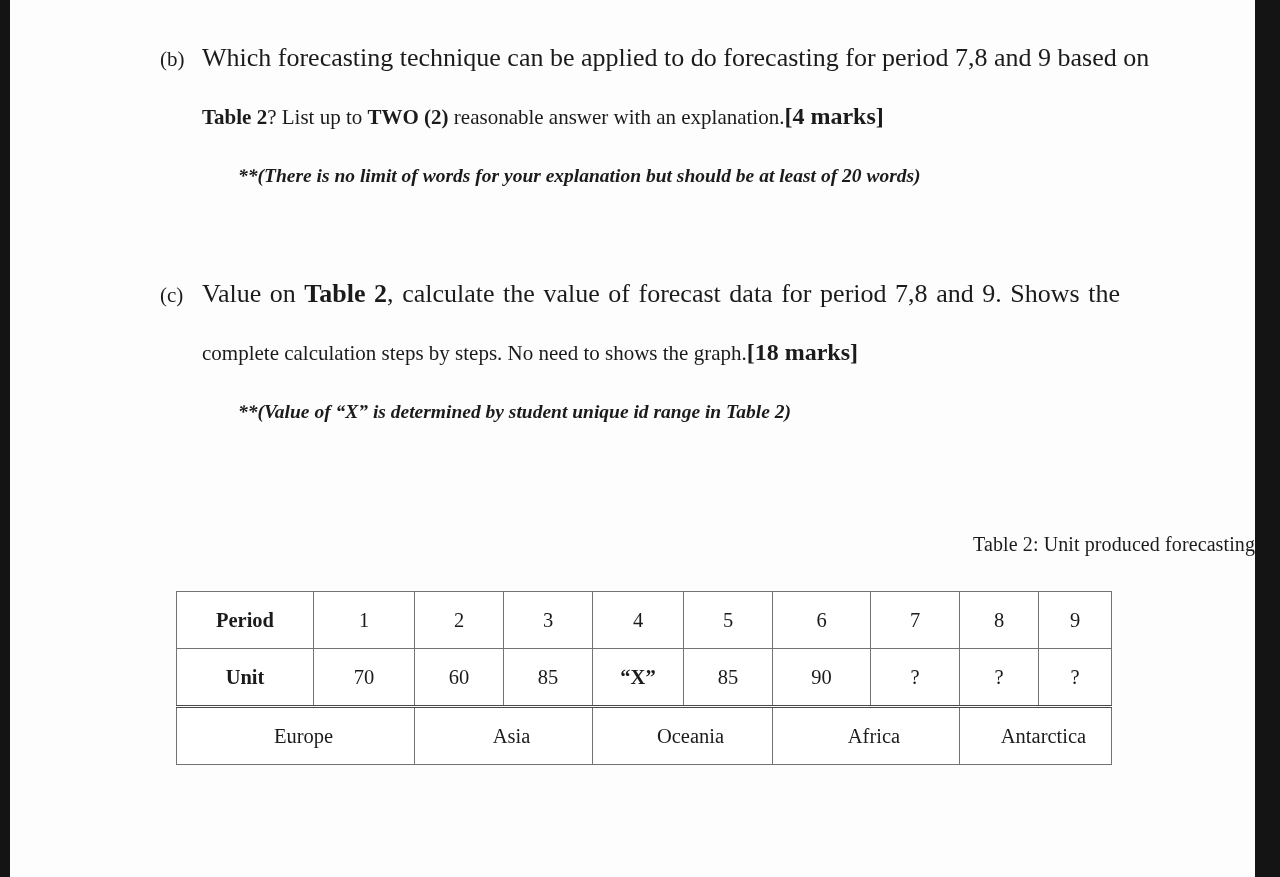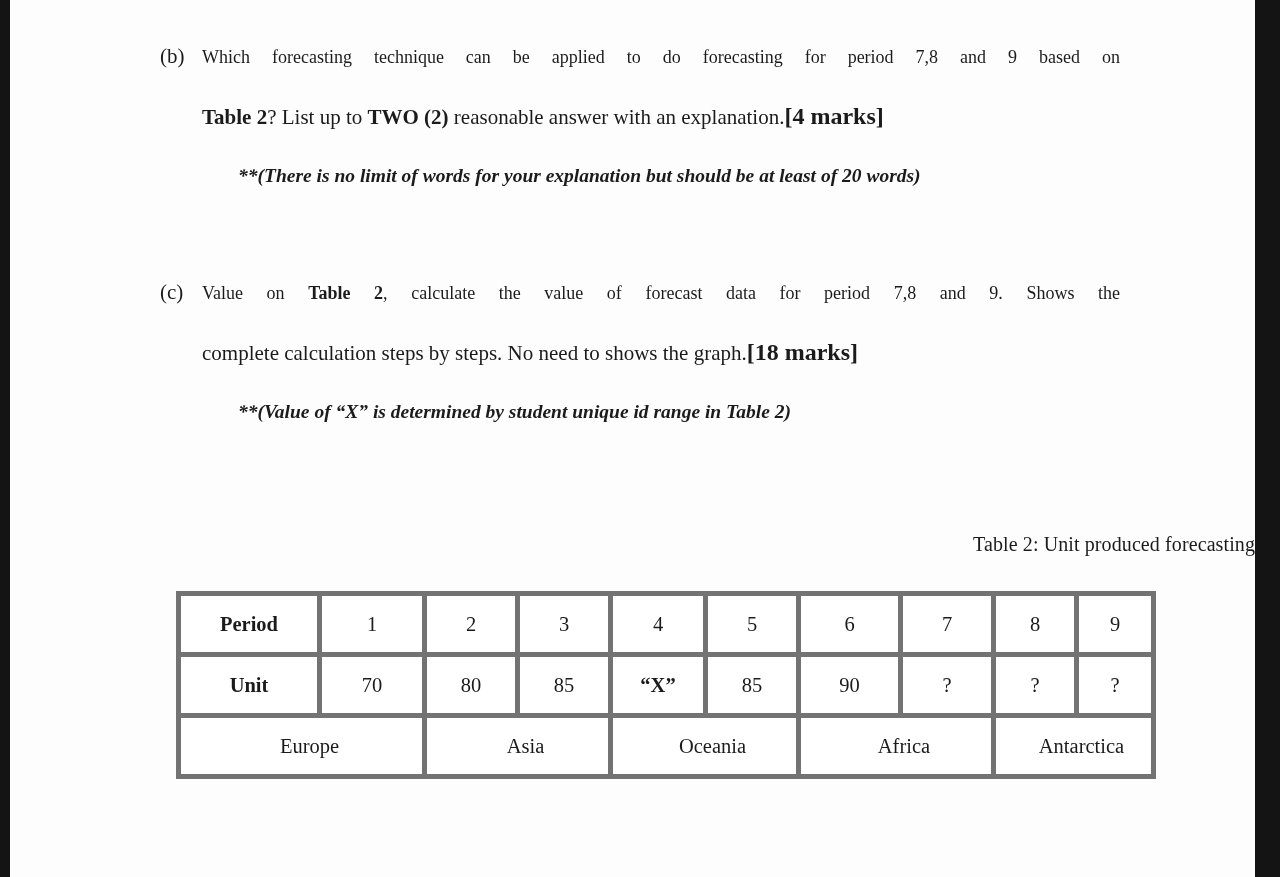--- a/index.html
+++ b/index.html
@@ -50,21 +50,21 @@
   .q-marker {
     flex: 0 0 auto;
     width: 42px;
     font-size: 21px;
     line-height: 1.0;
   }
   .q-body {
     flex: 1 1 auto;
   }
   .q-line {
-    font-size: 18px;
+    font-size: 26px;
     line-height: 59px;
     text-align: justify;
     text-align-last: justify;
     white-space: nowrap;
     font-family: Liberation Serif, serif;
   }
   .q-note {
     font-size: 19.5px;
     font-weight: bold;
     font-style: italic;
@@ -101,21 +101,21 @@
   table.data-table {
     position: absolute;
     left: 166px;
     top: 591px;
     width: 925px;
     border-collapse: collapse;
     table-layout: fixed;
     font-size: 20.5px;
   }
   table.data-table td {
-    border: 5px solid #737373;
+    border: 1px solid #737373;
     height: 56px;
     text-align: center;
     vertical-align: middle;
     padding: 0;
     background: #ffffff;
   }
   td.rowlabel {
     text-align: left;
     padding-left: 13px;
     font-weight: bold;
@@ -206,21 +206,21 @@
         <td style="width:90px;">4</td>
         <td style="width:88px;">5</td>
         <td style="width:97px;">6</td>
         <td style="width:88px;">7</td>
         <td style="width:78px;">8</td>
         <td style="width:72px;">9</td>
       </tr>
       <tr>
         <td class="rowlabel">Unit</td>
         <td>70</td>
-        <td>80</td>
+        <td>60</td>
         <td>85</td>
         <td class="quoted">“X”</td>
         <td>85</td>
         <td>90</td>
         <td>?</td>
         <td>?</td>
         <td>?</td>
       </tr>
       <tr class="split-top">
         <td class="region" colspan="2">Europe</td>

